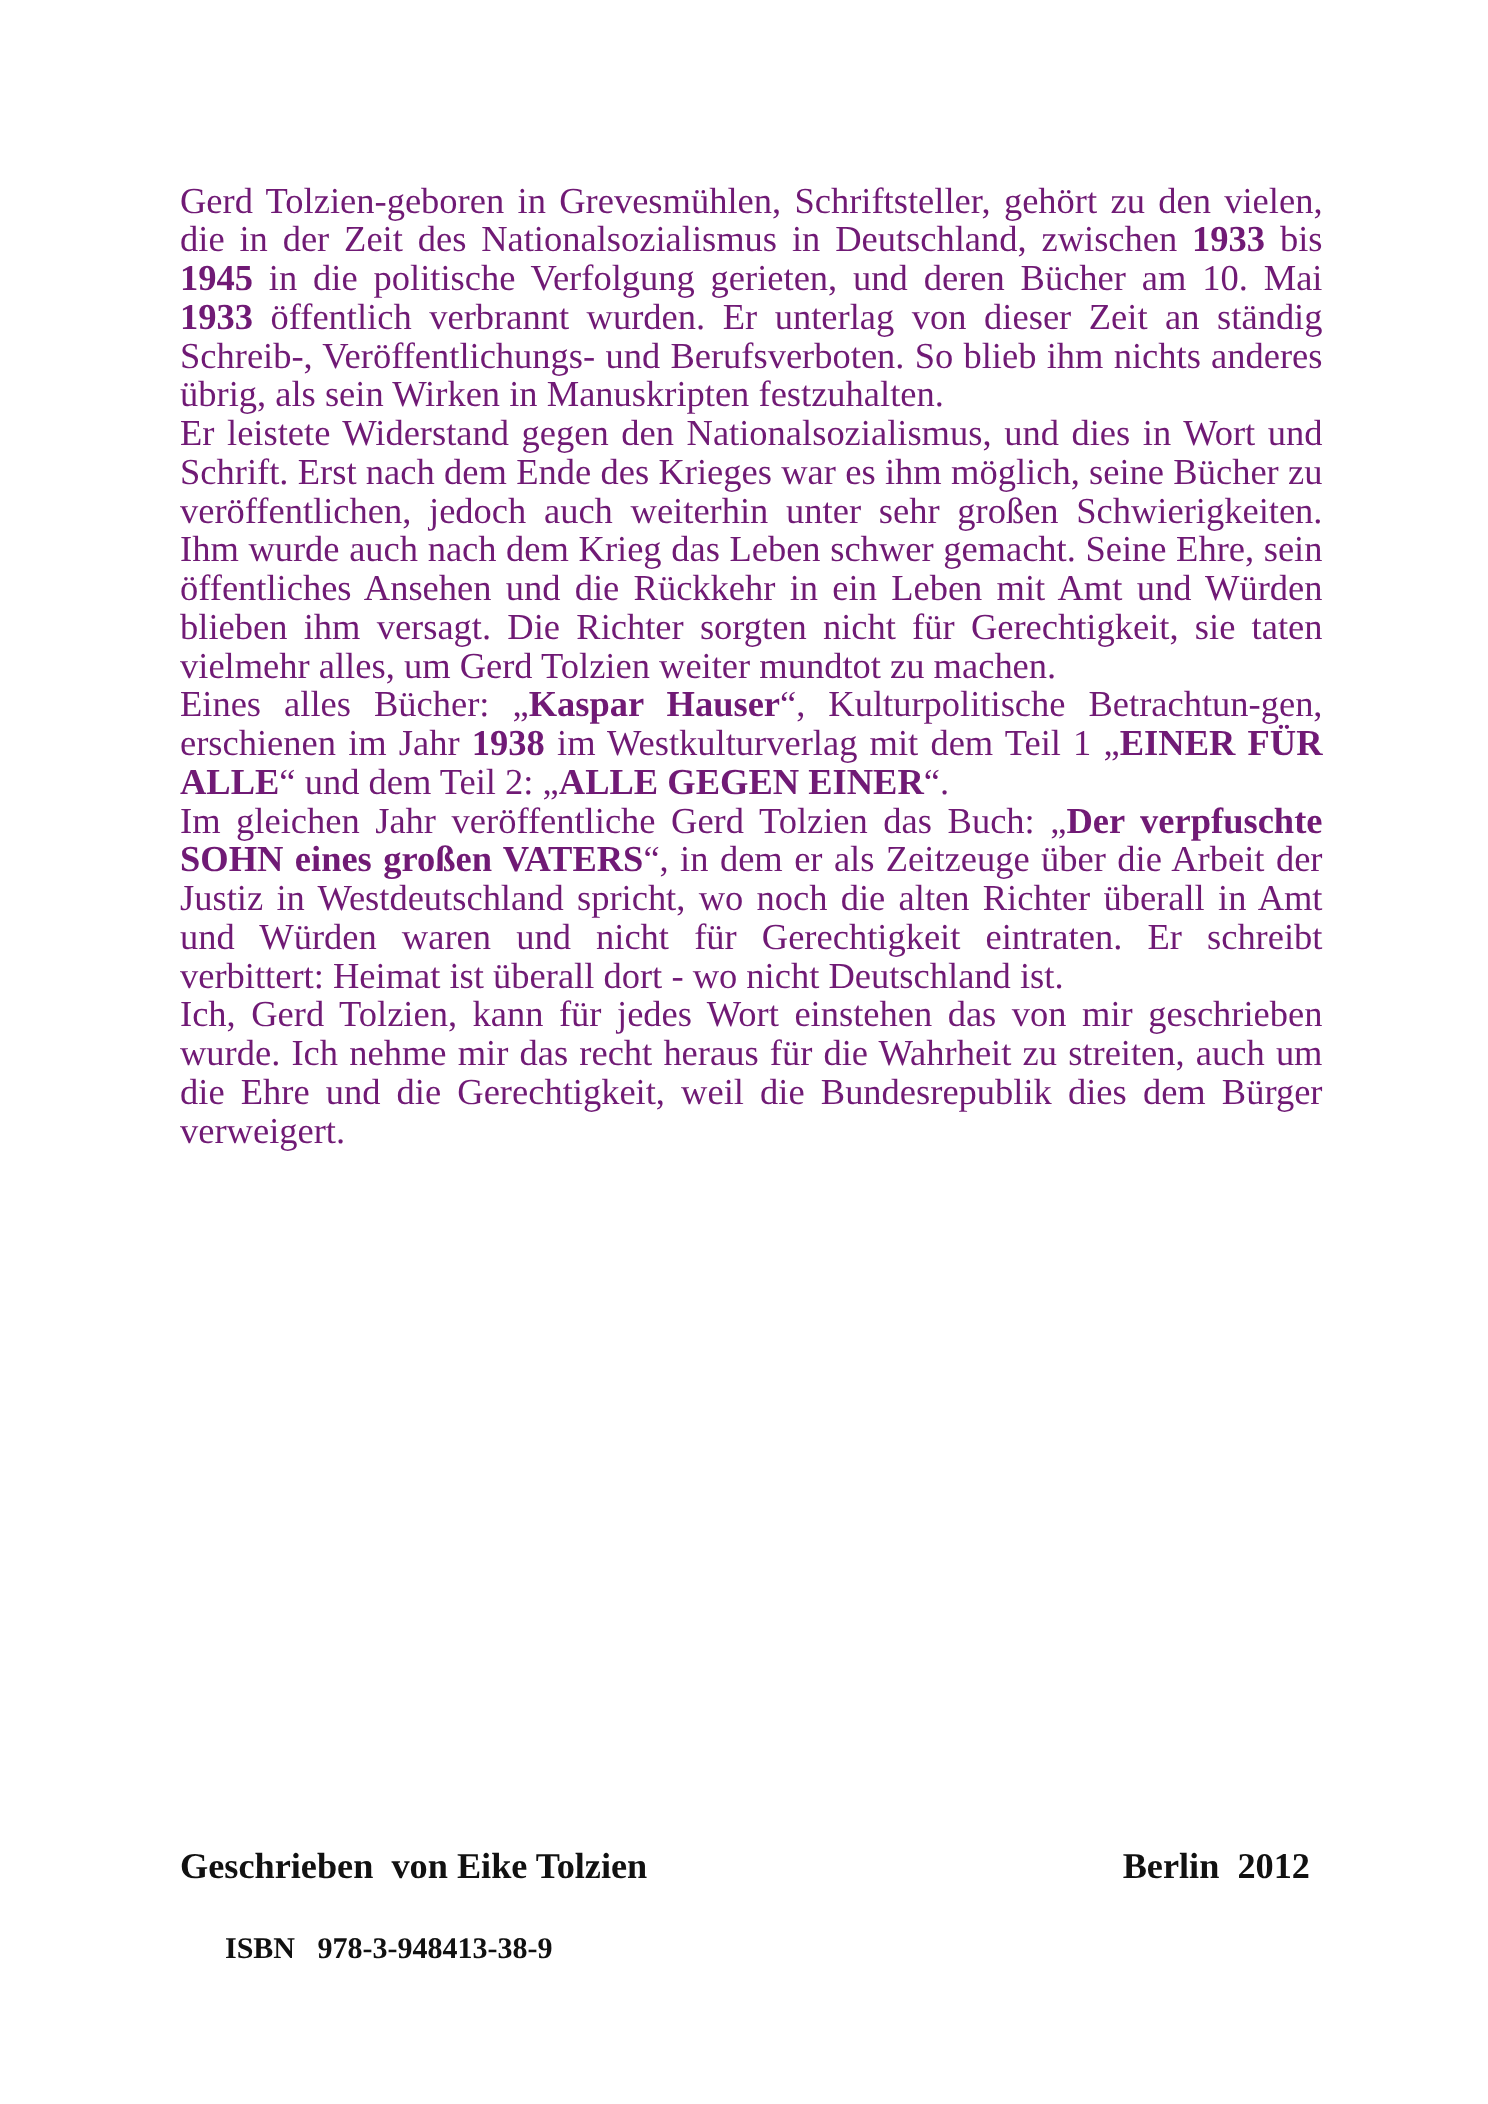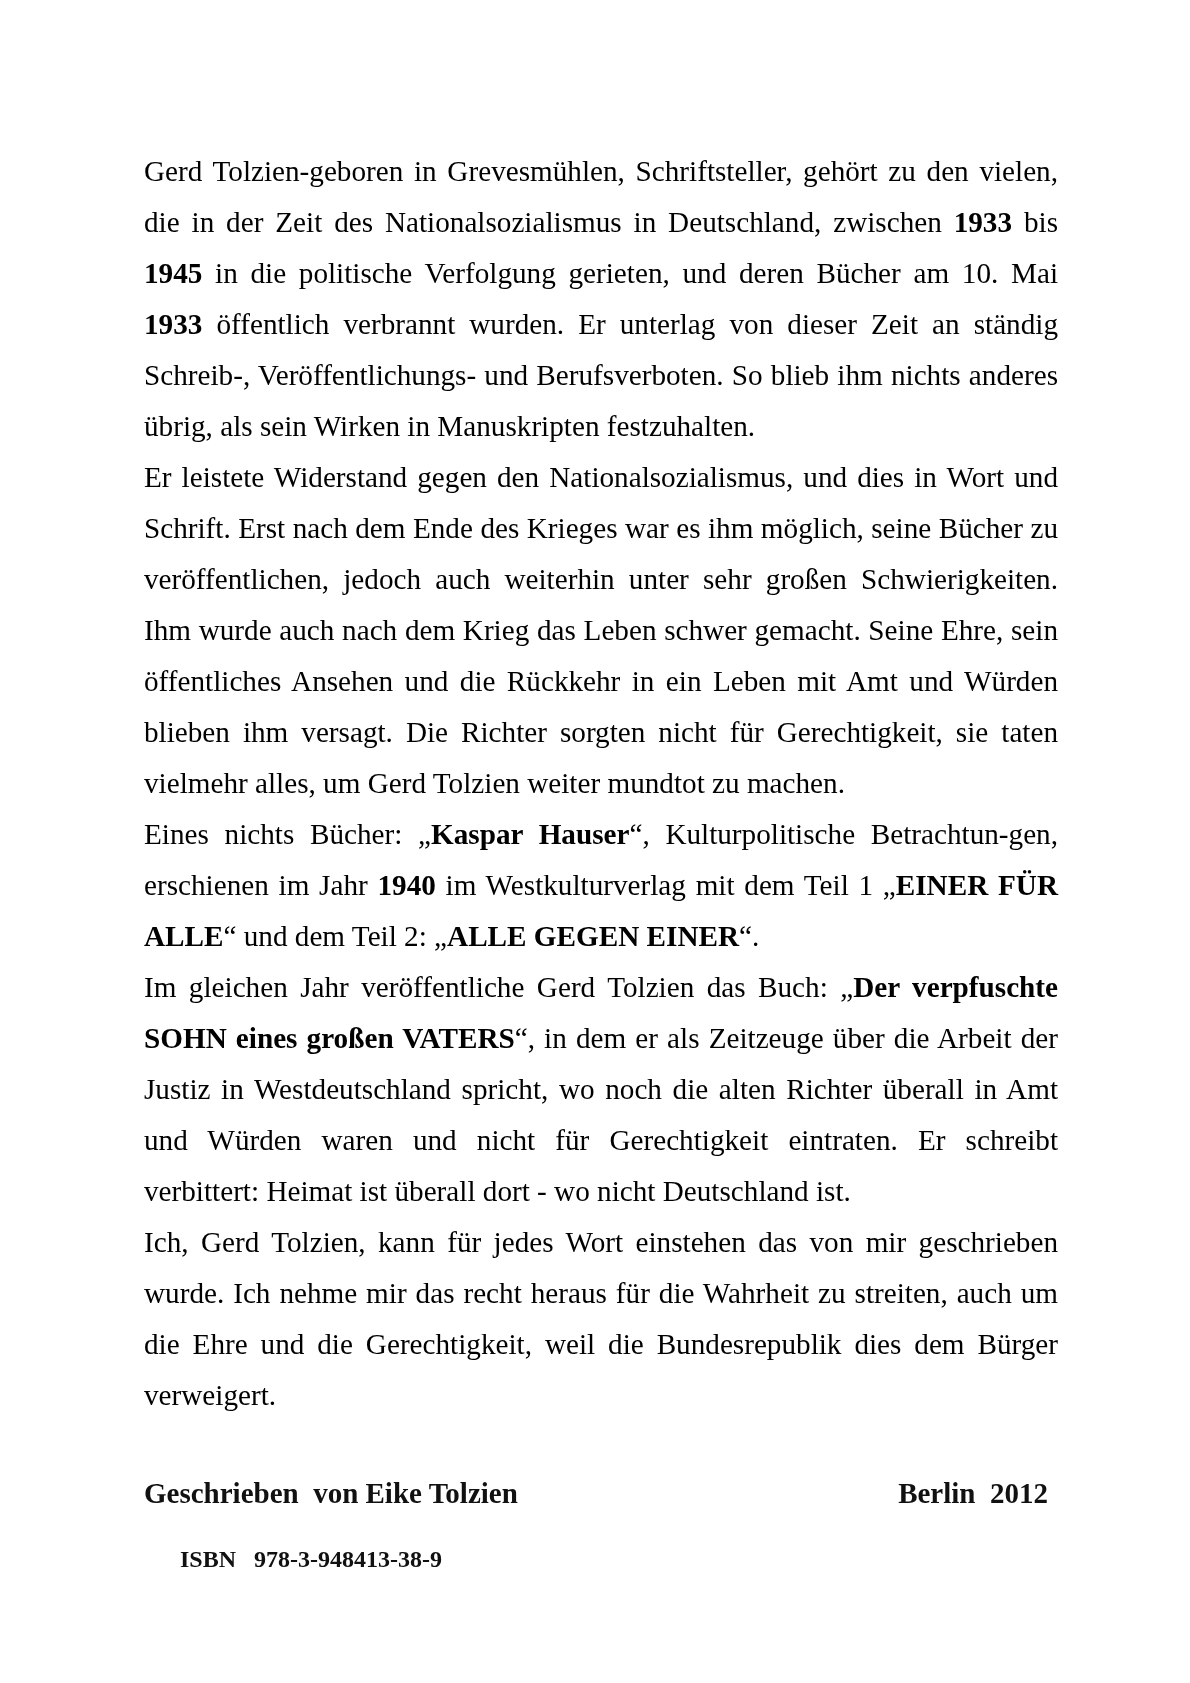--- a/index.html
+++ b/index.html
@@ -3,21 +3,21 @@
 <meta charset="utf-8">
 <style>
   html, body { margin: 0; padding: 0; background: #ffffff; }
   body { width: 1190px; height: 1683px; position: relative; overflow: hidden; }
   .page {
     position: absolute; left: 0; top: 0; width: 1190px; height: 1683px; background: #ffffff;
   }
   .body-text {
     position: absolute; left: 144px; top: 146px; width: 914px;
     font-family: "Liberation Serif", serif;
-    font-size: 29.2px; line-height: 51px; color: #000000;
+    font-size: 29.2px; line-height: 31px; color: #701a75;
     text-align: justify; hyphens: none;
   }
   .body-text p { margin: 0; }
   .body-text b { font-weight: bold; }
   .footer {
     position: absolute; left: 144px; width: 914px;
     font-family: "Liberation Serif", serif; color: #111111;
   }
   .footer-row { display: flex; justify-content: space-between; align-items: center; }
   .footer-row1 { top: 1477px; font-size: 29px; font-weight: bold; }
@@ -27,21 +27,21 @@
   .cdrom { font-weight: normal; font-size: 26px; margin-left: 6px; }
   .fl { display: inline-flex; align-items: baseline; }
 </style>
 </head>
 <body>
 
 <div class="page">
   <div class="body-text" id="body-text">
       <p><span>Gerd Tolzien-geboren in Grevesmühlen, Schriftsteller, gehört zu den vielen, die in der Zeit des Nationalsozialismus in Deutschland, zwischen </span><b>1933</b><span> bis </span><b>1945</b><span> in die politische Verfolgung gerieten, und deren Bücher am 10. Mai </span><b>1933</b><span> öffentlich verbrannt wurden. Er unterlag von dieser Zeit an ständig Schreib-, Veröffentlichungs- und Berufsverboten. So blieb ihm nichts anderes übrig, als sein Wirken in Manuskripten festzuhalten.</span></p>
       <p><span>Er leistete Widerstand gegen den Nationalsozialismus, und dies in Wort und Schrift. Erst nach dem Ende des Krieges war es ihm möglich, seine Bücher zu veröffentlichen, jedoch auch weiterhin unter sehr großen Schwierigkeiten. Ihm wurde auch nach dem Krieg das Leben schwer gemacht. Seine Ehre, sein öffentliches Ansehen und die Rückkehr in ein Leben mit Amt und Würden blieben ihm versagt. Die Richter sorgten nicht für Gerechtigkeit, sie taten vielmehr alles, um Gerd Tolzien weiter mundtot zu machen.</span></p>
-      <p><span>Eines nichts Bücher: „</span><b>Kaspar Hauser</b><span>“, Kulturpolitische Betrachtun-gen, erschienen im Jahr </span><b>1940</b><span> im Westkulturverlag mit dem Teil 1 „</span><b>EINER FÜR ALLE</b><span>“ und dem Teil 2: „</span><b>ALLE GEGEN EINER</b><span>“.</span></p>
+      <p><span>Eines alles Bücher: „</span><b>Kaspar Hauser</b><span>“, Kulturpolitische Betrachtun-gen, erschienen im Jahr </span><b>1938</b><span> im Westkulturverlag mit dem Teil 1 „</span><b>EINER FÜR ALLE</b><span>“ und dem Teil 2: „</span><b>ALLE GEGEN EINER</b><span>“.</span></p>
       <p><span>Im gleichen Jahr veröffentliche Gerd Tolzien das Buch: „</span><b>Der verpfuschte SOHN eines großen VATERS</b><span>“, in dem er als Zeitzeuge über die Arbeit der Justiz in Westdeutschland spricht, wo noch die alten Richter überall in Amt und Würden waren und nicht für Gerechtigkeit eintraten. Er schreibt verbittert: Heimat ist überall dort - wo nicht Deutschland ist.</span></p>
       <p><span>Ich, Gerd Tolzien, kann für jedes Wort einstehen das von mir geschrieben wurde. Ich nehme mir das recht heraus für die Wahrheit zu streiten, auch um die Ehre und die Gerechtigkeit, weil die Bundesrepublik dies dem Bürger verweigert.</span></p>
     </div>
 
   <div class="footer footer-row footer-row1">
     <span style="white-space:pre">Geschrieben  von Eike Tolzien</span>
     <span class="right1" style="white-space:pre">Berlin  2012</span>
   </div>
 
   <div class="footer footer-row footer-row2">

